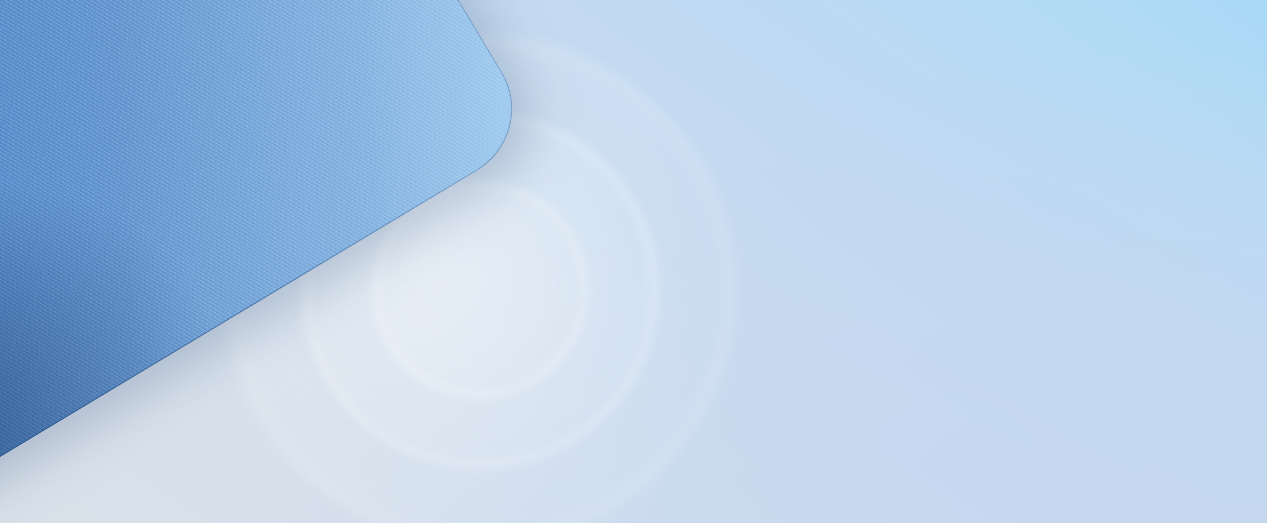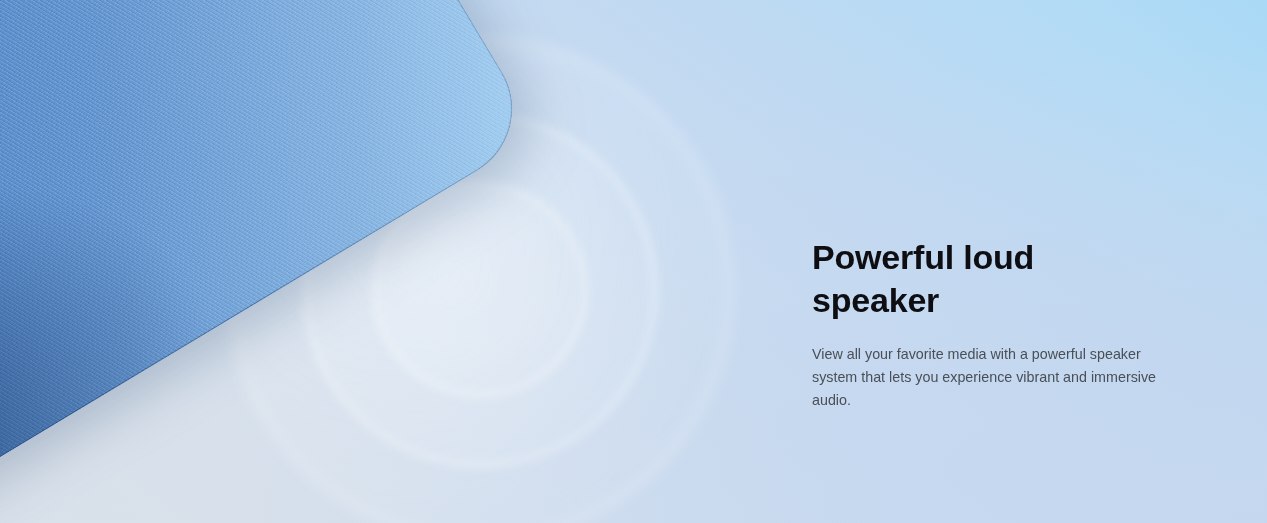--- a/index.html
+++ b/index.html
@@ -248,19 +248,14 @@
       <div class="phone-body">
         <div class="phone-texture"></div>
         <div class="phone-weave"></div>
         <div class="phone-corner-shade"></div>
         <div class="phone-edge-highlight"></div>
         <div class="phone-fade"></div>
       </div>
     </div>
   </div>
 
-  <div class="copy">
-    <h2 class="headline">Powerful loud
-speaker</h2>
-    <p class="subcopy">View all your favorite media with a powerful speaker system that lets you experience vibrant and immersive audio.</p>
-  </div>
 
 </div>
 
 </body></html>

